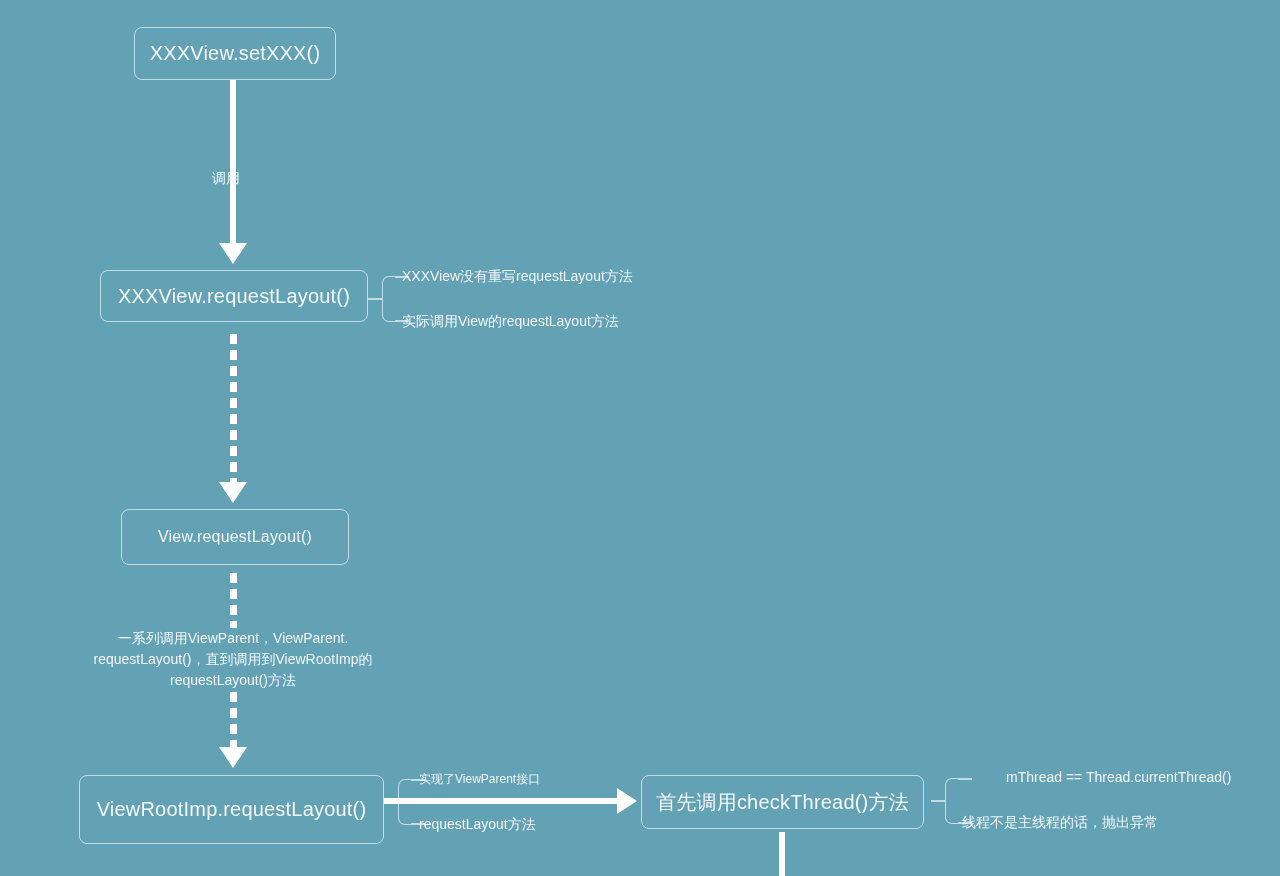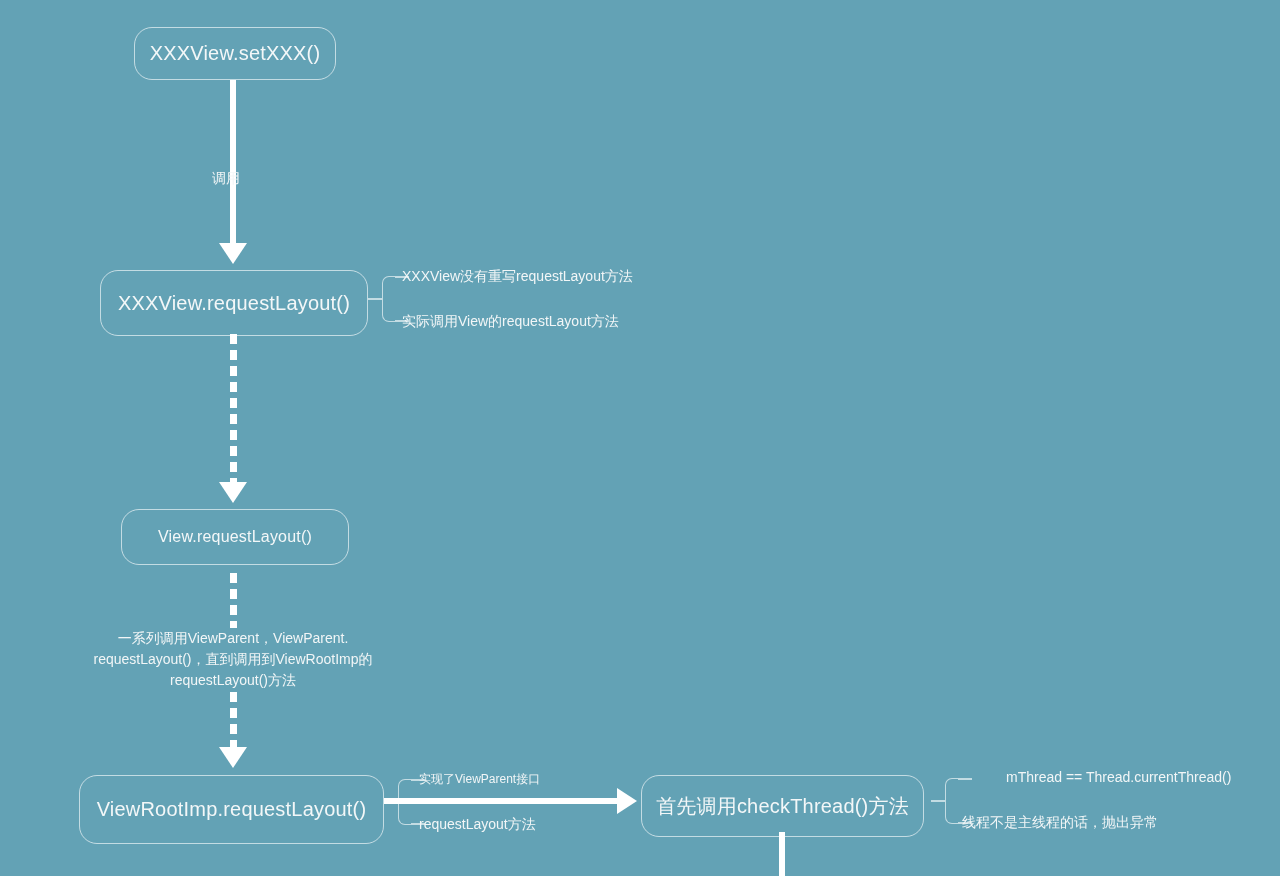--- a/index.html
+++ b/index.html
@@ -15,21 +15,21 @@
     overflow: hidden;
     font-family: "Liberation Sans", "DejaVu Sans", sans-serif;
     -webkit-font-smoothing: antialiased;
   }
 
   
   .node {
     position: absolute;
     box-sizing: border-box;
     border: 1.6px solid rgba(255,255,255,0.62);
-    border-radius: 18px;
+    border-radius: 8px;
     color: #f3f7f8;
     display: flex;
     align-items: center;
     justify-content: center;
     white-space: nowrap;
     letter-spacing: 0.2px;
   }
 
   
   .vline-solid {
@@ -129,21 +129,21 @@
   <div class="node" style="left:134px; top:27px; width:202px; height:53px; font-size:20px;">
     <span>XXXView.setXXX()</span>
   </div>
 
   <div class="vline-solid" style="left:230px; top:80px; height:165px;"></div>
   <div class="arrow-down" style="left:219px; top:243px;"></div>
   <div class="edge-label" style="left:212px; top:170px; font-size:14px;">
     <span>调用</span>
   </div>
 
-  <div class="node" style="left:100px; top:270px; width:268px; height:66px; font-size:20px;">
+  <div class="node" style="left:100px; top:270px; width:268px; height:52px; font-size:20px;">
     <span>XXXView.requestLayout()</span>
   </div>
 
   <div class="brace" style="left:368px; top:276px; width:41px; height:46px;">
     <div class="stub-in"></div>
     <div class="spine"></div>
     <div class="stub-out top"></div>
     <div class="stub-out bottom"></div>
   </div>
   <div class="brace-text" style="left:402px; top:268px; font-size:14px;">
@@ -182,21 +182,21 @@
   <div class="brace-text" style="left:419px; top:771px; font-size:12px;">
     <span>实现了ViewParent接口</span>
   </div>
   <div class="brace-text" style="left:419px; top:816px; font-size:14px;">
     <span>requestLayout方法</span>
   </div>
 
   <div class="hline-solid" style="left:384px; top:798px; width:234px;"></div>
   <div class="arrow-right" style="left:617px; top:788px;"></div>
 
-  <div class="node" style="left:641px; top:775px; width:283px; height:62px; font-size:20px;">
+  <div class="node" style="left:641px; top:775px; width:283px; height:54px; font-size:20px;">
     <span>首先调用checkThread()方法</span>
   </div>
 
   <div class="brace" style="left:931px; top:778px; width:41px; height:46px;">
     <div class="stub-in"></div>
     <div class="spine"></div>
     <div class="stub-out top"></div>
     <div class="stub-out bottom"></div>
   </div>
   <div class="brace-text" style="left:962px; top:769px; font-size:14px;margin-left:44px;">

